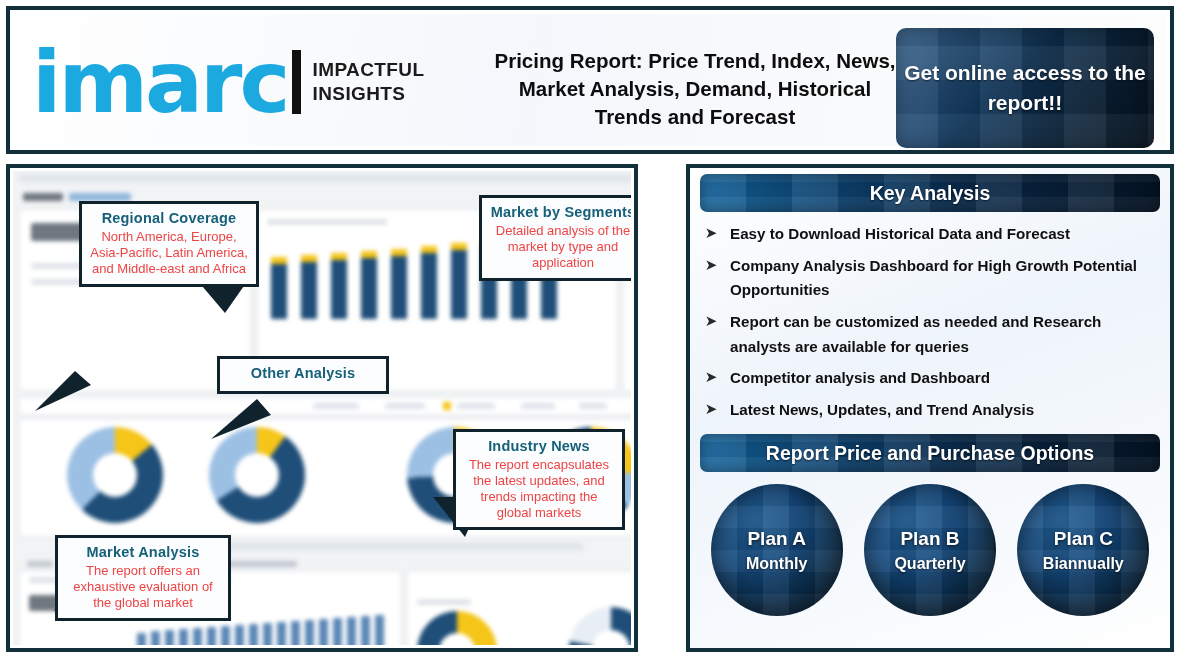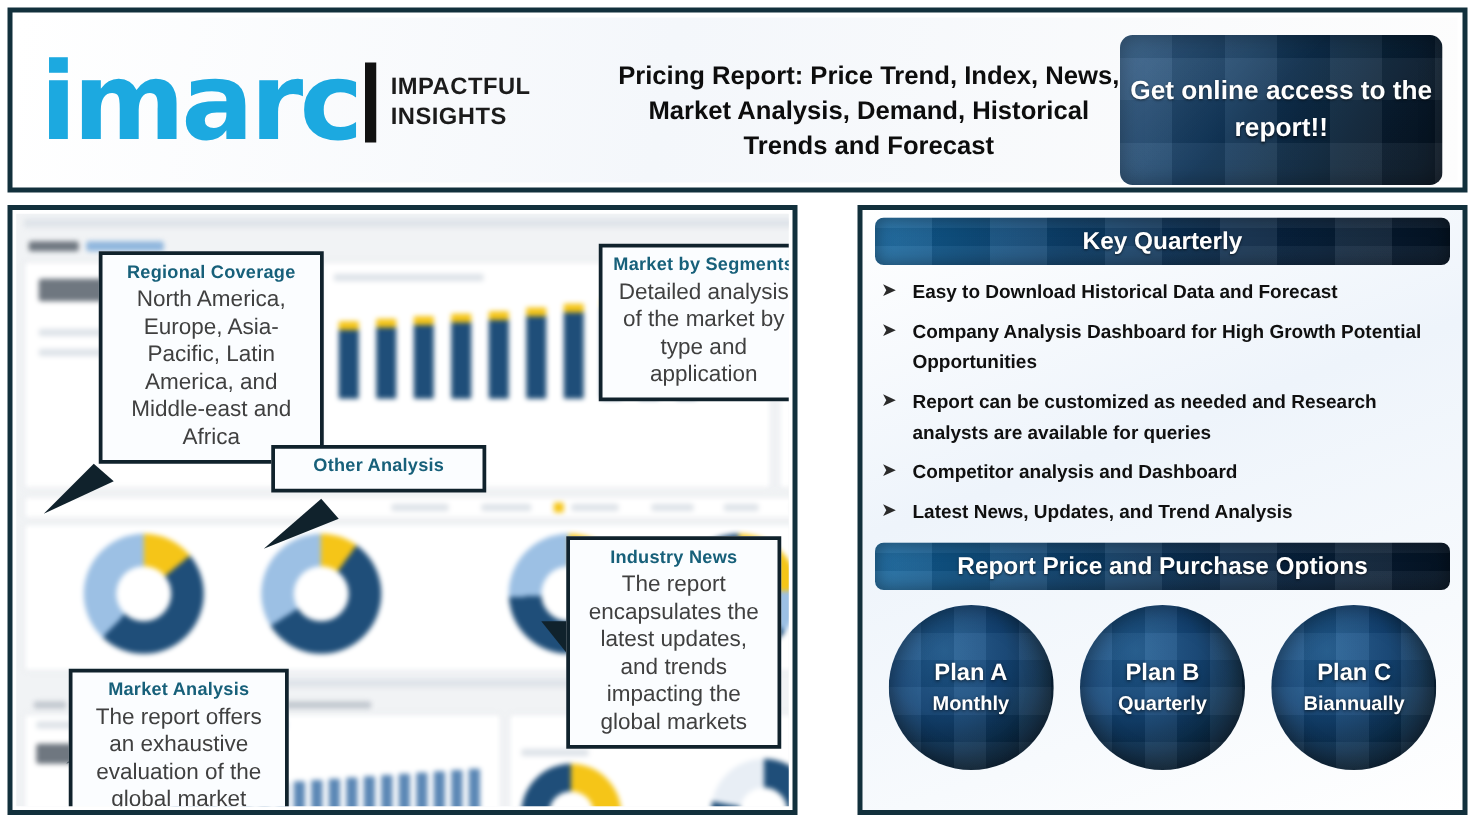--- a/index.html
+++ b/index.html
@@ -128,21 +128,21 @@
     border: 3px solid #10222c;
     z-index: 20;
     padding: 6px 8px 7px;
     text-align: center;
   }
   .callout .ttl {
     color: #17607a; font-weight: 700; font-size: 14.5px;
     margin-bottom: 3px; letter-spacing: .2px;
   }
   .callout .bdy {
-    color: #404040; font-size: 18px; line-height: 1.22;
+    color: #ef4444; font-size: 13px; line-height: 1.22;
   }
   .tail { position: absolute; z-index: 19; overflow: visible; }
 
   
   .ribbon {
     position: relative; height: 38px; border-radius: 7px;
     background:
       repeating-linear-gradient(90deg, rgba(255,255,255,.07) 0 46px, rgba(0,0,0,.08) 46px 92px),
       repeating-linear-gradient(0deg, rgba(255,255,255,.05) 0 15px, rgba(0,0,0,.05) 15px 30px),
       linear-gradient(100deg,#12659e 0%,#0e4878 26%,#0a2b4d 58%,#041425 100%);
@@ -336,21 +336,21 @@
       <div class="callout" style="left:42px;top:340px;width:176px;margin-top:24px;">
         <div class="ttl">Market Analysis</div>
         <div class="bdy">The report offers an exhaustive evaluation of the global market</div>
       </div>
 
     </div>
   </div>
 
   <div class="right-frame">
 
-    <div class="ribbon">Key Quarterly</div>
+    <div class="ribbon">Key Analysis</div>
 
     <div class="feature-list">
       <div class="feature-item">
         <span class="feature-arrow">➤</span>
         <span class="feature-text">Easy to Download Historical Data and Forecast</span>
       </div>
       <div class="feature-item">
         <span class="feature-arrow">➤</span>
         <span class="feature-text">Company Analysis Dashboard for High Growth Potential Opportunities</span>
       </div>

